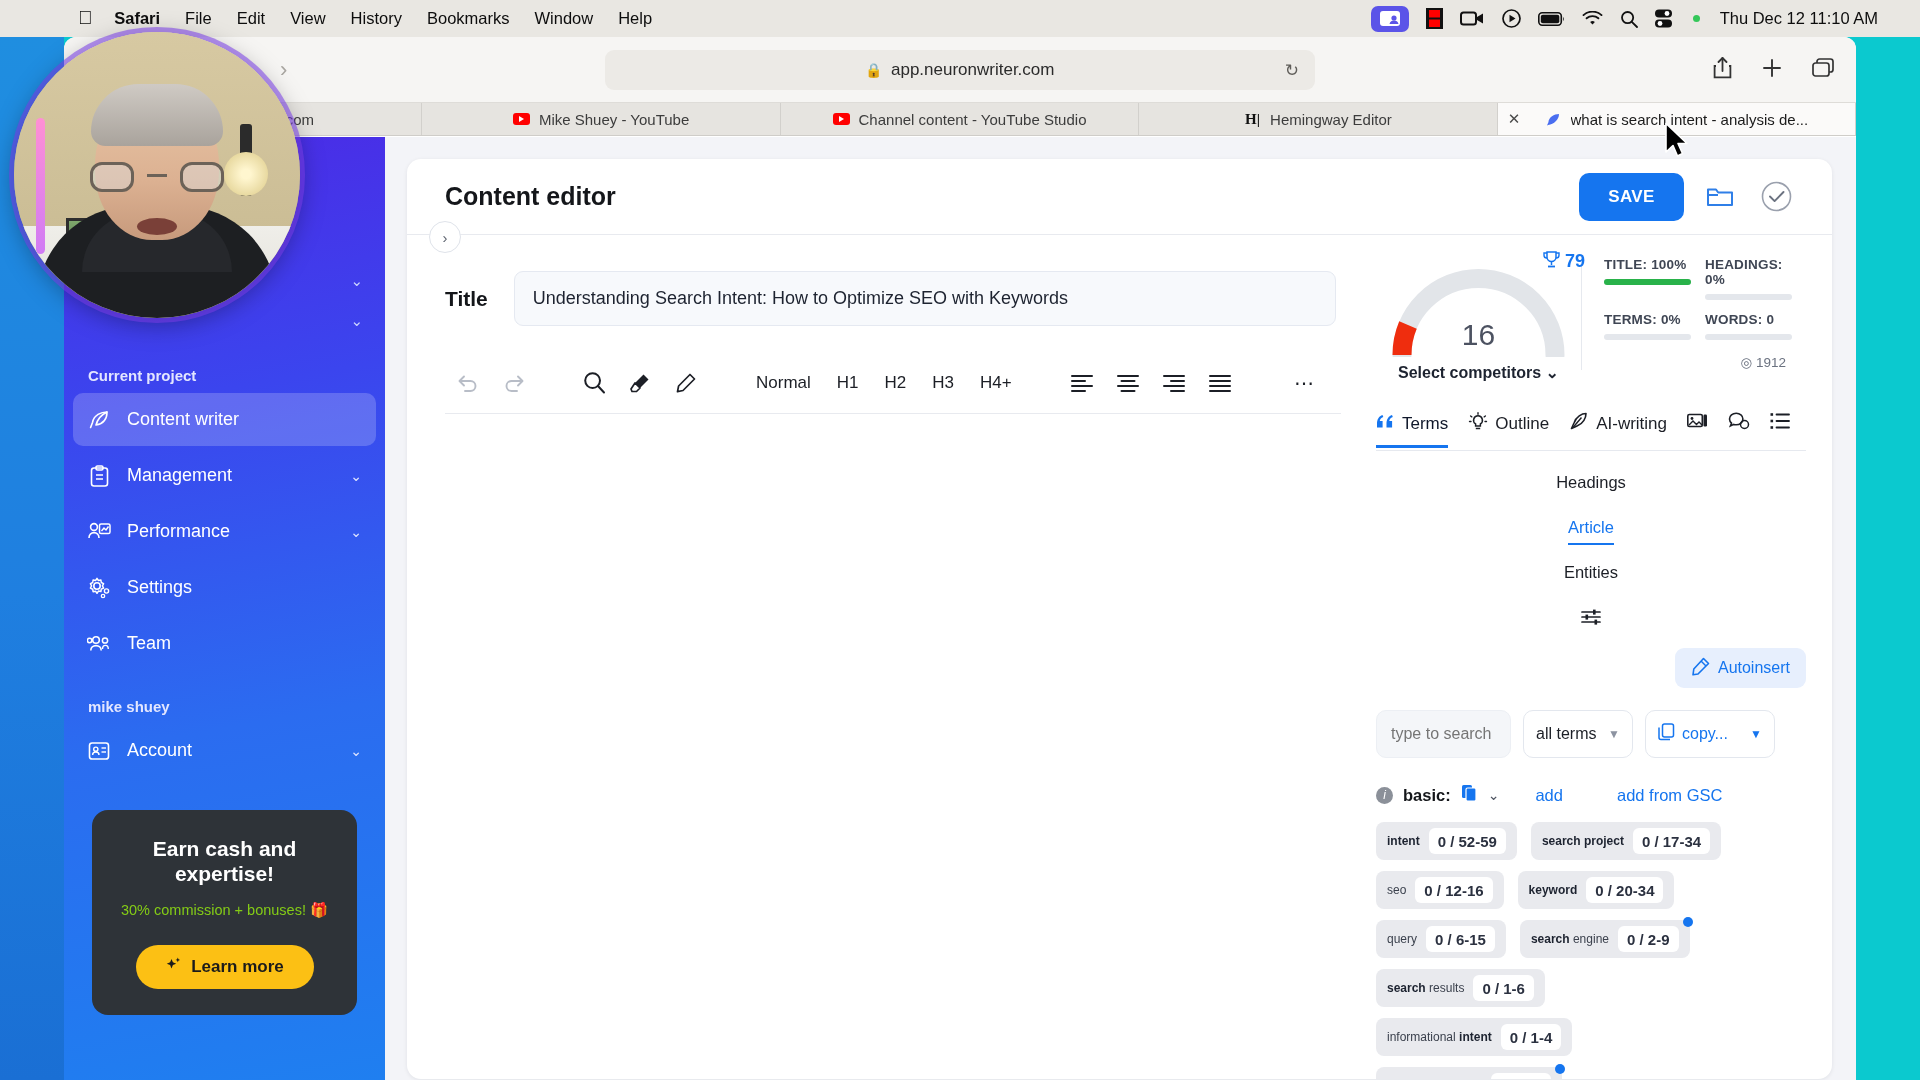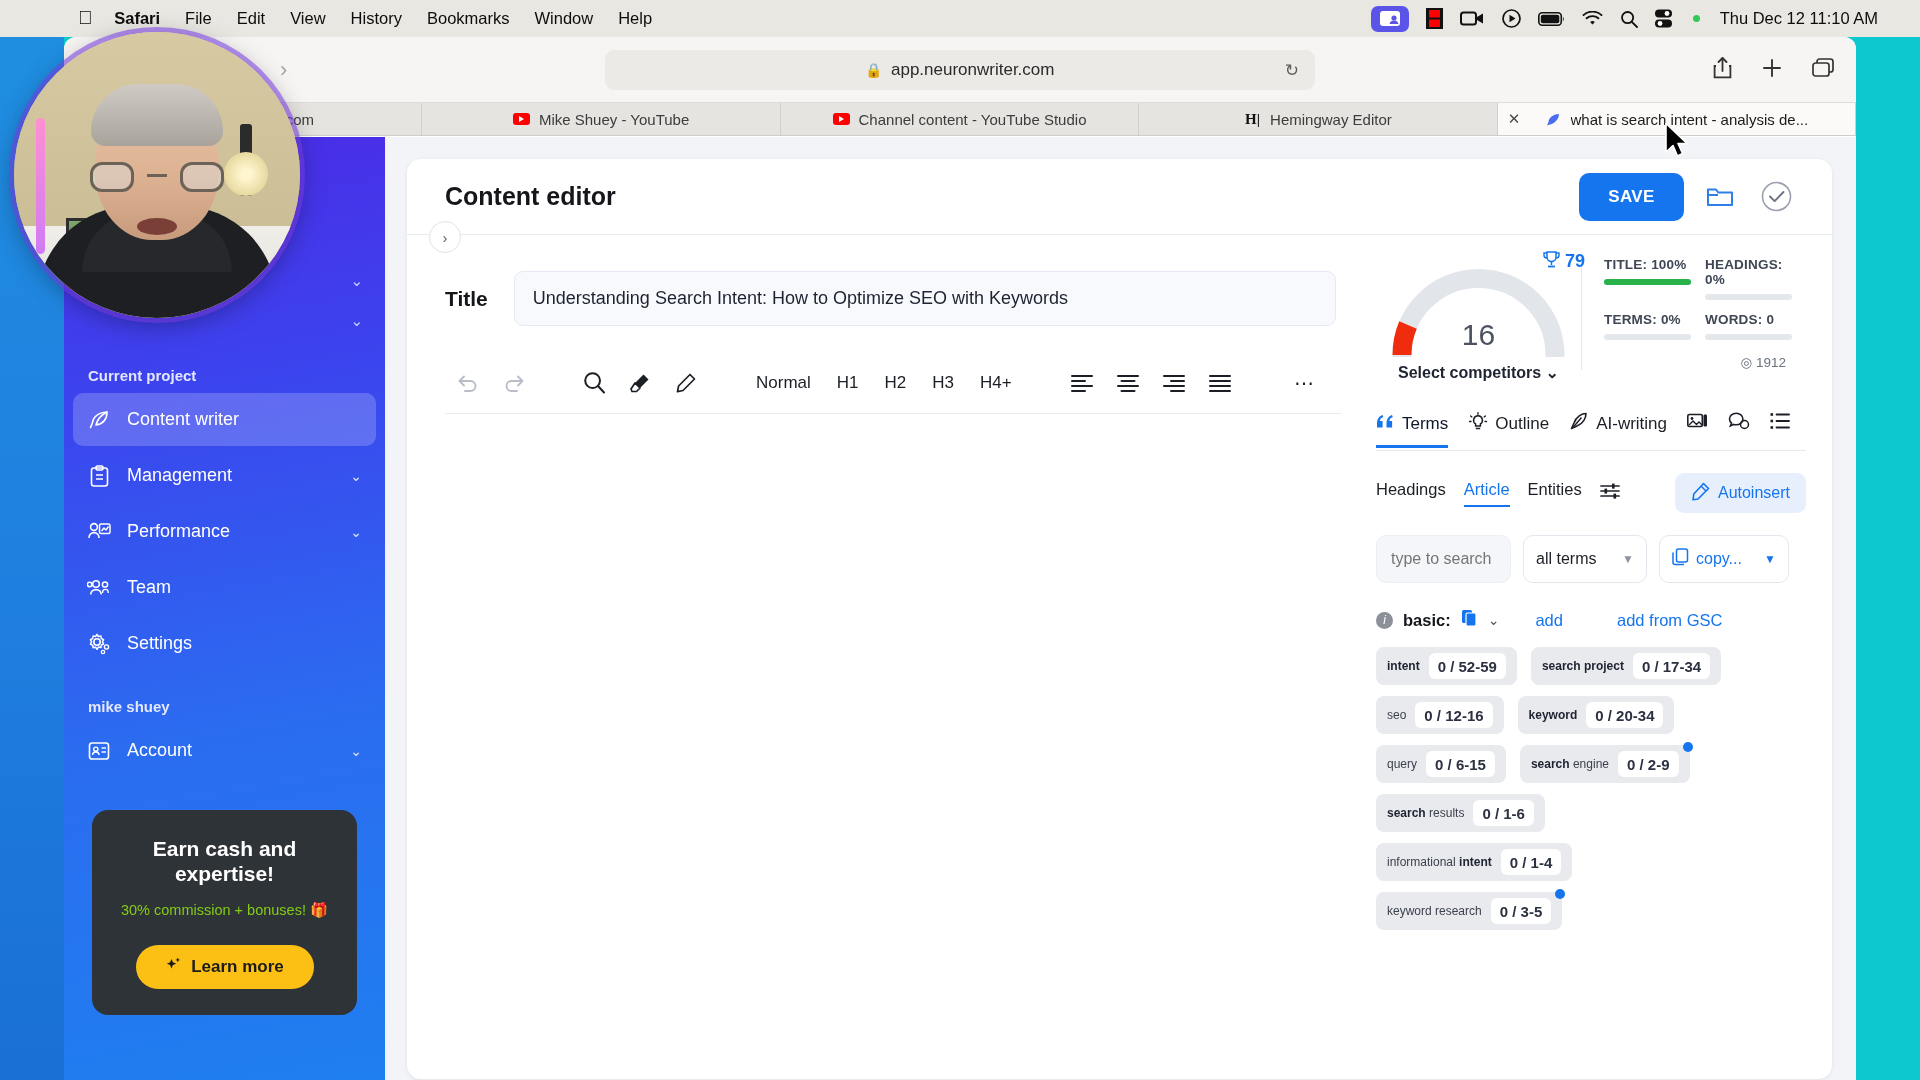--- a/index.html
+++ b/index.html
@@ -140,32 +140,32 @@
   .bar { height:6px; border-radius:4px; background:#e4e7ec; margin-top:7px; width:86%; }
   .bar .fill { height:6px; border-radius:4px; background:#29b24a; }
   .wordcount { text-align:right; font-size:13.5px; color:#6b7280; margin-top:2px; padding-right:20px;}
 
   .tabs-main { display:flex; align-items:center; gap:20px; margin-top:26px;
       border-bottom:1px solid #e6e9ef; padding-bottom:0; }
   .tabm { display:flex; align-items:center; gap:7px; font-size:17px; color:#1c1f26;
       padding-bottom:11px; border-bottom:3px solid transparent; }
   .tabm.active { color:#0f172a; border-bottom-color:#1575ef; }
 
-  .subtabs { display:flex; align-items:center; gap:18px; margin-top:22px; }
+  .subtabs { display:flex; align-items:center; gap:18px; margin-top:22px;flex-direction:column; }
   .subtab { font-size:16.5px; color:#1c1f26; padding-bottom:6px; border-bottom:2.5px solid transparent; }
   .subtab.active { color:#1575ef; border-bottom-color:#1575ef; }
   .autoinsert { margin-left:auto; background:#e7effd; color:#1575ef; border:none;
       border-radius:9px; height:40px; padding:0 16px; font-size:16px;
       display:flex; align-items:center; gap:8px; cursor:pointer; font-family:"Liberation Sans",sans-serif;}
 
   .filters { display:flex; gap:12px; margin-top:22px; }
   .f-input { width:135px; height:48px; background:#f4f6f9; border:1px solid #eceff4;
       border-radius:10px; padding:0 14px; font-size:16px; color:#6c727e;
       font-family:"Liberation Sans",sans-serif; }
-  .f-select { width:124px; height:48px; background:#fff; border:1px solid #e3e7ee;
+  .f-select { width:110px; height:48px; background:#fff; border:1px solid #e3e7ee;
       border-radius:10px; padding:0 12px; font-size:16px; color:#1c1f26;
       display:flex; align-items:center; }
   .f-select .cv { margin-left:auto; color:#8d93a1; font-size:12px; }
   .f-copy { width:130px; height:48px; background:#fff; border:1px solid #e3e7ee;
       border-radius:10px; padding:0 12px; font-size:16px; color:#1575ef;
       display:flex; align-items:center; gap:7px; }
   .f-copy .cv { margin-left:auto; color:#1575ef; font-size:12px; }
 
   .basic-row { display:flex; align-items:center; gap:10px; margin-top:26px; font-size:16.5px; }
   .basic-row .i-badge { width:17px;height:17px;border-radius:50%;background:#8b9099;color:#fff;
@@ -415,41 +415,41 @@
                 <rect x="11.5" y="3" width="10.5" height="9.5" rx="1.6" fill="none" stroke="#fff" stroke-width="1.5"></rect>
                 <path d="M13.5 10l2.5-3 2 2 2.5-3.5" fill="none" stroke="#fff" stroke-width="1.4"></path>
               </svg>
           </span>
           <span>Performance</span>
           <span class="chev">⌄</span>
         </div>
 
         <div class="sb-item">
           <span class="sb-ic">
+            <svg width="23" height="22" viewBox="0 0 23 22">
+                <circle cx="9" cy="9" r="3.2" fill="none" stroke="#fff" stroke-width="1.6"></circle>
+                <path d="M9 1.4l1.4 2.1 2.5-.5.4 2.5 2.3 1.1-1.2 2.2 1.2 2.2-2.3 1.1-.4 2.5-2.5-.5L9 16.3l-1.4-2.1-2.5.5-.4-2.5-2.3-1.1 1.2-2.2L2.4 6.6l2.3-1.1.4-2.5 2.5.5z" fill="none" stroke="#fff" stroke-width="1.5" stroke-linejoin="round"></path>
+                <circle cx="18.5" cy="14" r="2.1" fill="none" stroke="#fff" stroke-width="1.4"></circle>
+                <circle cx="15" cy="19" r="1.7" fill="none" stroke="#fff" stroke-width="1.3"></circle>
+              </svg>
+          </span>
+          <span>Settings</span>
+        </div>
+
+        <div class="sb-item">
+          <span class="sb-ic">
             <svg width="24" height="20" viewBox="0 0 24 20">
                 <circle cx="9" cy="6" r="3.3" fill="none" stroke="#fff" stroke-width="1.6"></circle>
                 <circle cx="18" cy="6.5" r="2.6" fill="none" stroke="#fff" stroke-width="1.5"></circle>
                 <circle cx="2.6" cy="6.5" r="2.2" fill="none" stroke="#fff" stroke-width="1.5"></circle>
                 <path d="M3.8 16.5c0-3 2.3-4.9 5.2-4.9s5.2 1.9 5.2 4.9" fill="none" stroke="#fff" stroke-width="1.6"></path>
                 <path d="M15.5 15c0-2.5 1.3-3.6 2.9-3.6s2.9 1.1 2.9 3.6" fill="none" stroke="#fff" stroke-width="1.4"></path>
               </svg>
           </span>
           <span>Team</span>
-        </div>
-
-        <div class="sb-item">
-          <span class="sb-ic">
-            <svg width="23" height="22" viewBox="0 0 23 22">
-                <circle cx="9" cy="9" r="3.2" fill="none" stroke="#fff" stroke-width="1.6"></circle>
-                <path d="M9 1.4l1.4 2.1 2.5-.5.4 2.5 2.3 1.1-1.2 2.2 1.2 2.2-2.3 1.1-.4 2.5-2.5-.5L9 16.3l-1.4-2.1-2.5.5-.4-2.5-2.3-1.1 1.2-2.2L2.4 6.6l2.3-1.1.4-2.5 2.5.5z" fill="none" stroke="#fff" stroke-width="1.5" stroke-linejoin="round"></path>
-                <circle cx="18.5" cy="14" r="2.1" fill="none" stroke="#fff" stroke-width="1.4"></circle>
-                <circle cx="15" cy="19" r="1.7" fill="none" stroke="#fff" stroke-width="1.3"></circle>
-              </svg>
-          </span>
-          <span>Settings</span>
         </div>
 
         <div class="sb-section" style="margin-top:22px">mike shuey</div>
 
         <div class="sb-item">
           <span class="sb-ic">
             <svg width="22" height="20" viewBox="0 0 22 20">
                 <rect x="1.5" y="2" width="19" height="16" rx="2.6" fill="none" stroke="#fff" stroke-width="1.6"></rect>
                 <circle cx="7.8" cy="8.2" r="2.1" fill="none" stroke="#fff" stroke-width="1.4"></circle>
                 <path d="M4.6 14c0-1.9 1.4-3 3.2-3s3.2 1.1 3.2 3" fill="none" stroke="#fff" stroke-width="1.4"></path>

